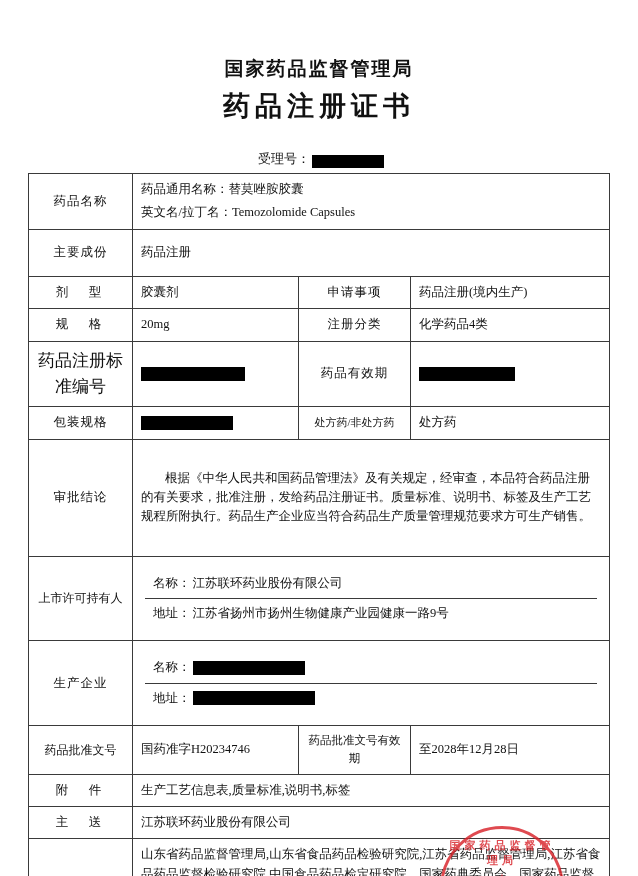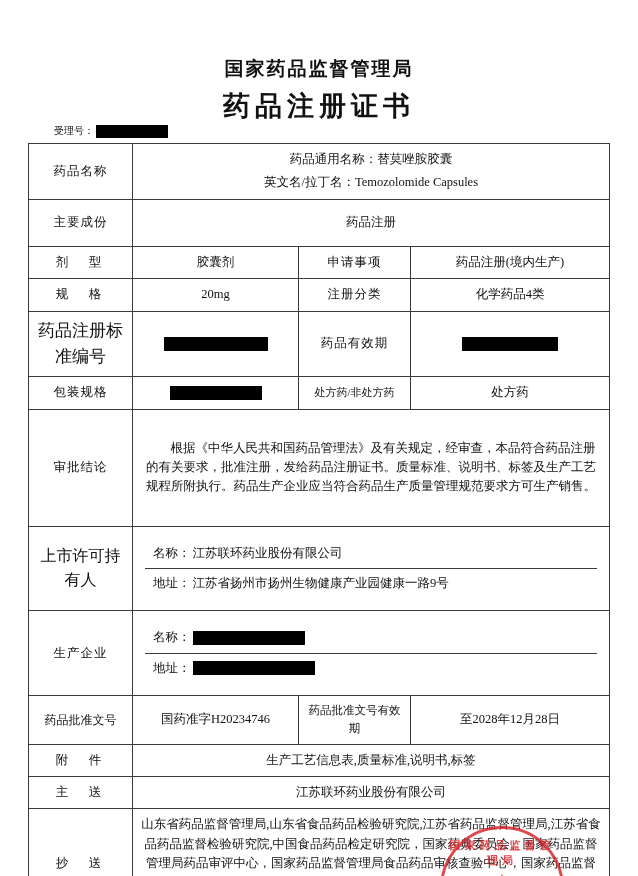--- a/index.html
+++ b/index.html
@@ -31,24 +31,25 @@
   }
   .doc-title {
     text-align: center;
     font-size: 27px;
     font-weight: bold;
     letter-spacing: 5px;
     margin-top: 6px;
   }
   .meta-row {
     display: flex;
-    justify-content: flex-start;
+    justify-content: center;
     align-items: flex-end;
+    margin-top: 26px;
     padding: 0 22px 0 26px;
-    font-size: 10px;
+    font-size: 13px;
   }
   .meta-item {
     display: flex;
     align-items: flex-end;
     gap: 2px;
   }
   .redact {
     display: inline-block;
     background: #000000;
     height: 13px;
@@ -83,21 +84,21 @@
     font-size: 13px;
   }
   td.label.narrow { letter-spacing: 4px; }
   td.mid-label {
     text-align: center;
     font-weight: normal;
     letter-spacing: 1px;
     width: 112px;
     font-size: 13px;
   }
-  td.value { text-align: center; }
+  td.value { text-align: left; }
   .stack-cell { padding: 12px !important; }
   .stack-row {
     padding: 5px 8px;
     font-size: 12.5px;
   }
   .stack-row.top { border-bottom: 1px solid #3a3a3a; }
   .kv { display: flex; gap: 2px; align-items: center; }
   .kv .k { white-space: nowrap; }
   .concl {
     text-align: justify;
@@ -214,21 +215,21 @@
       </tr>
 
       <tr>
         <td class="label tall-label">审批结论</td>
         <td class="value concl" colspan="3" style="height:104px">
           <span class="indent"></span><span>根据《中华人民共和国药品管理法》及有关规定，经审查，本品符合药品注册的有关要求，批准注册，发给药品注册证书。质量标准、说明书、标签及生产工艺规程所附执行。药品生产企业应当符合药品生产质量管理规范要求方可生产销售。</span>
         </td>
       </tr>
 
       <tr>
-        <td class="label" style="font-size:16px;letter-spacing:0">上市许可持有人</td>
+        <td class="label" style="font-size:12px;letter-spacing:0">上市许可持有人</td>
         <td class="stack-cell" colspan="3">
           <div class="stack-row top kv">
             <span class="k">名称：</span>
             <span>江苏联环药业股份有限公司</span>
           </div>
           <div class="stack-row kv">
             <span class="k">地址：</span>
             <span>江苏省扬州市扬州生物健康产业园健康一路9号</span>
           </div>
         </td>

